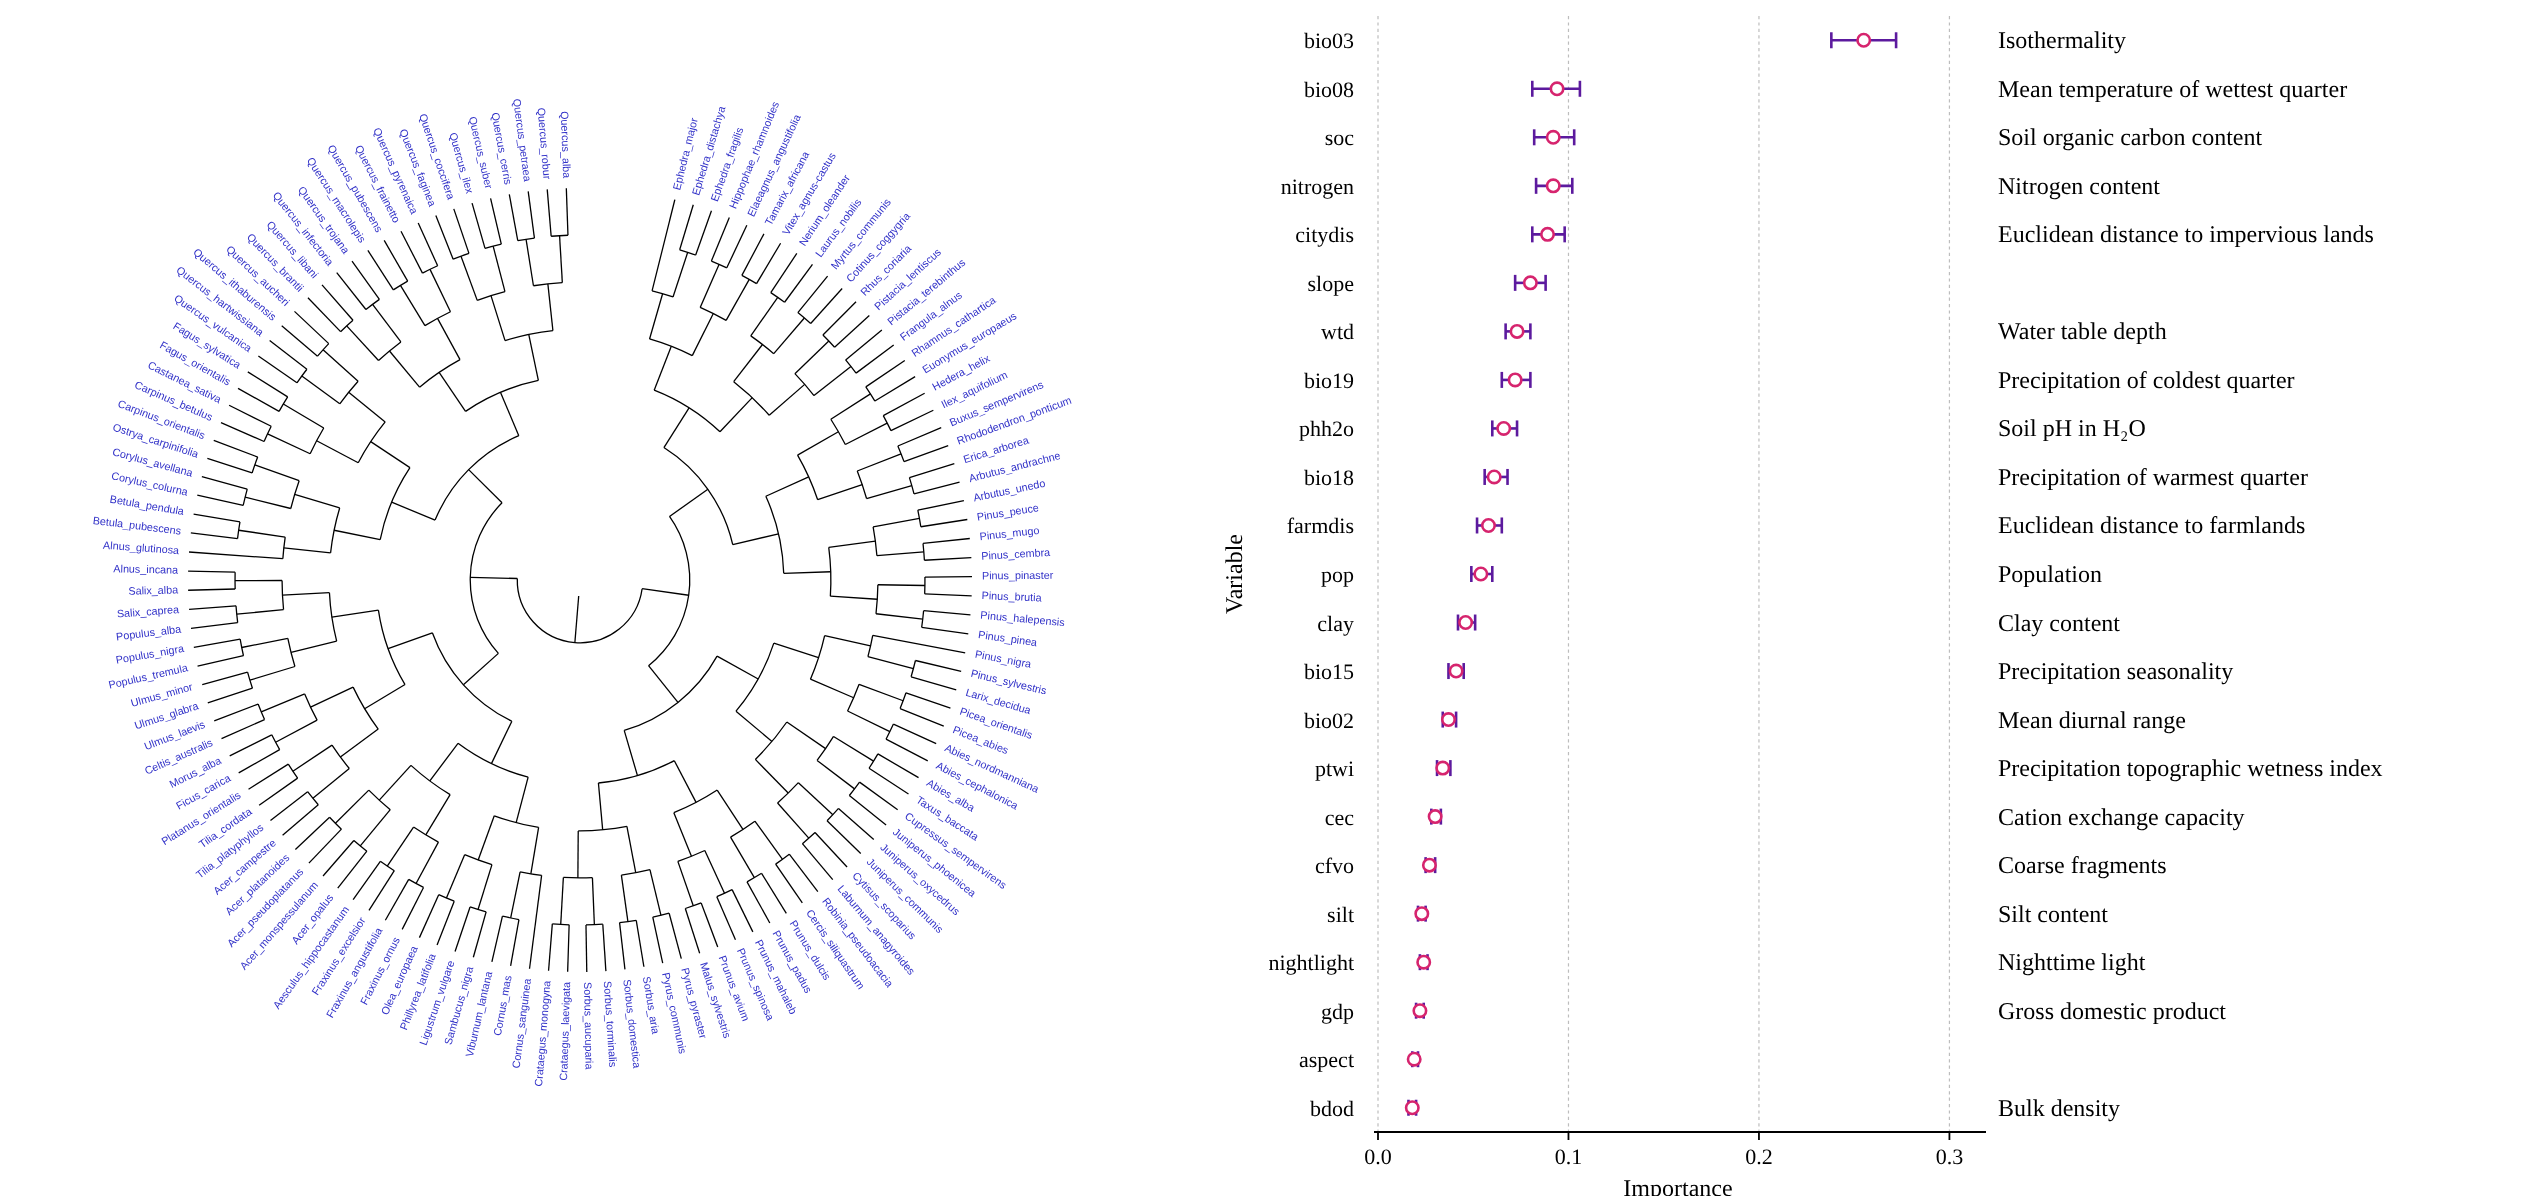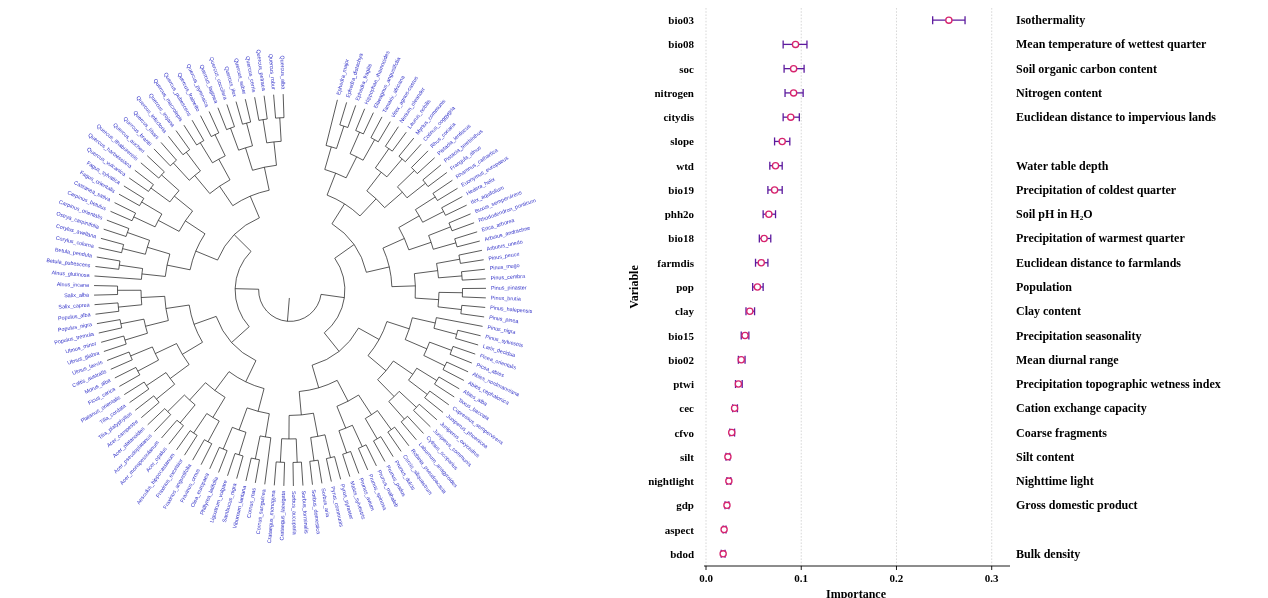--- a/index.html
+++ b/index.html
@@ -38,25 +38,24 @@
   }
   .branch {
     stroke: #000000;
     stroke-width: 0.65;
     fill: none;
   }
 
   
   #chart-panel {
     position: absolute;
-    left: 620px;
+    left: 603px;
     top: 0;
     width: 648px;
     height: 598px;
-    font-weight: bold;
   }
   #chart-svg {
     display: block;
   }
   .axis-line {
     stroke: #000000;
     stroke-width: 0.9;
   }
   .tick-line {
     stroke: #000000;

